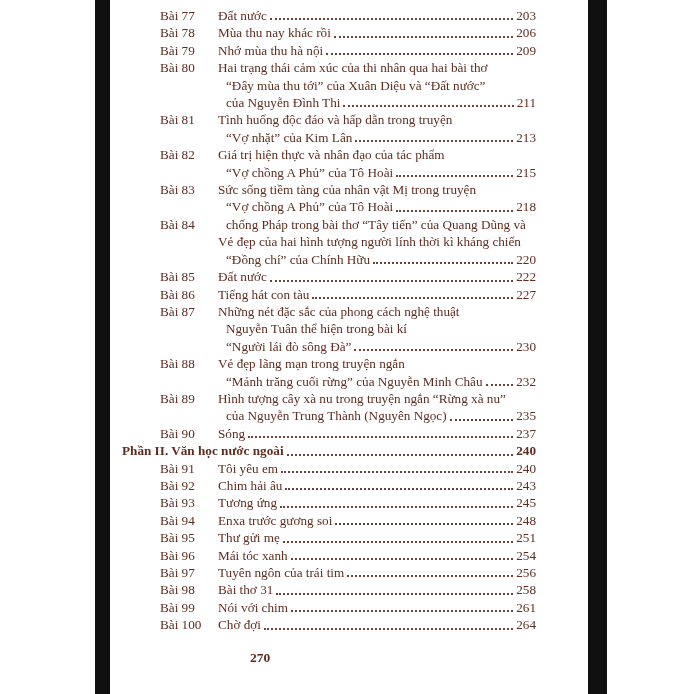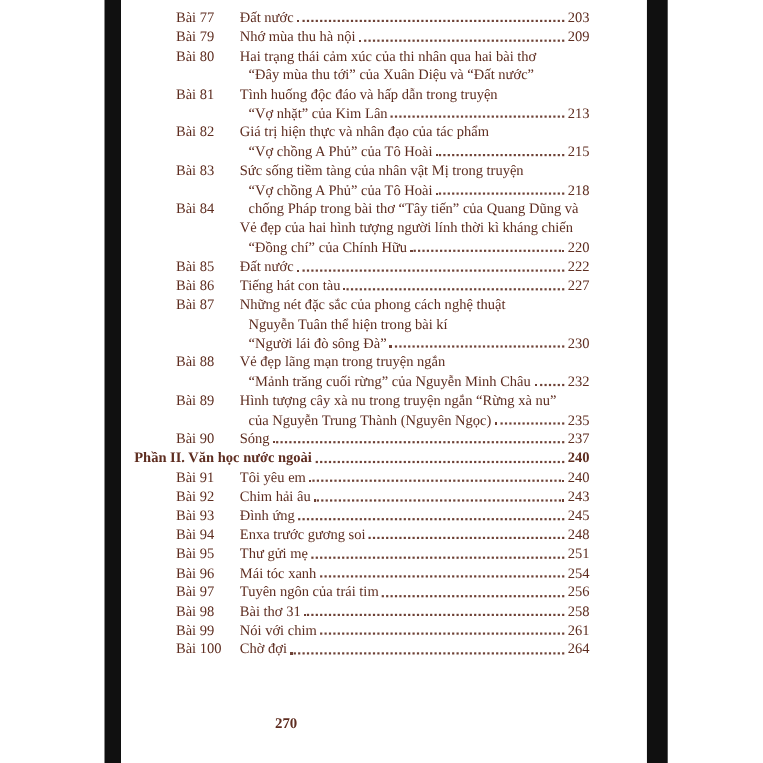--- a/index.html
+++ b/index.html
@@ -85,34 +85,49 @@
         <span class="label">Bài 77</span>
         <div class="content">
           <div class="line last">
             <span class="txt">Đất nước</span>
             <span class="leader"></span>
             <span class="pg">203</span>
           </div>
         </div>
       </div>
       <div class="row">
+        <span class="label">Bài 78</span>
+        <div class="content">
+          <div class="line last">
+            <span class="txt">Mùa thu nay khác rồi</span>
+            <span class="leader"></span>
+            <span class="pg">206</span>
+          </div>
+        </div>
+      </div>
+      <div class="row">
         <span class="label">Bài 79</span>
         <div class="content">
           <div class="line last">
             <span class="txt">Nhớ mùa thu hà nội</span>
             <span class="leader"></span>
             <span class="pg">209</span>
           </div>
         </div>
       </div>
       <div class="row">
         <span class="label">Bài 80</span>
         <div class="content">
           <div class="line">Hai trạng thái cảm xúc của thi nhân qua hai bài thơ</div>
           <div class="line cont">“Đây mùa thu tới” của Xuân Diệu và “Đất nước”</div>
+          <div class="line cont last">
+            <span class="txt">của Nguyễn Đình Thi</span>
+            <span class="leader"></span>
+            <span class="pg">211</span>
+          </div>
         </div>
       </div>
       <div class="row">
         <span class="label">Bài 81</span>
         <div class="content">
           <div class="line">Tình huống độc đáo và hấp dẫn trong truyện</div>
           <div class="line cont last">
             <span class="txt">“Vợ nhặt” của Kim Lân</span>
             <span class="leader"></span>
             <span class="pg">213</span>
@@ -243,21 +258,21 @@
             <span class="txt">Chim hải âu</span>
             <span class="leader"></span>
             <span class="pg">243</span>
           </div>
         </div>
       </div>
       <div class="row">
         <span class="label">Bài 93</span>
         <div class="content">
           <div class="line last">
-            <span class="txt">Đình ứng</span>
+            <span class="txt">Tương ứng</span>
             <span class="leader"></span>
             <span class="pg">245</span>
           </div>
         </div>
       </div>
       <div class="row">
         <span class="label">Bài 94</span>
         <div class="content">
           <div class="line last">
             <span class="txt">Enxa trước gương soi</span>

